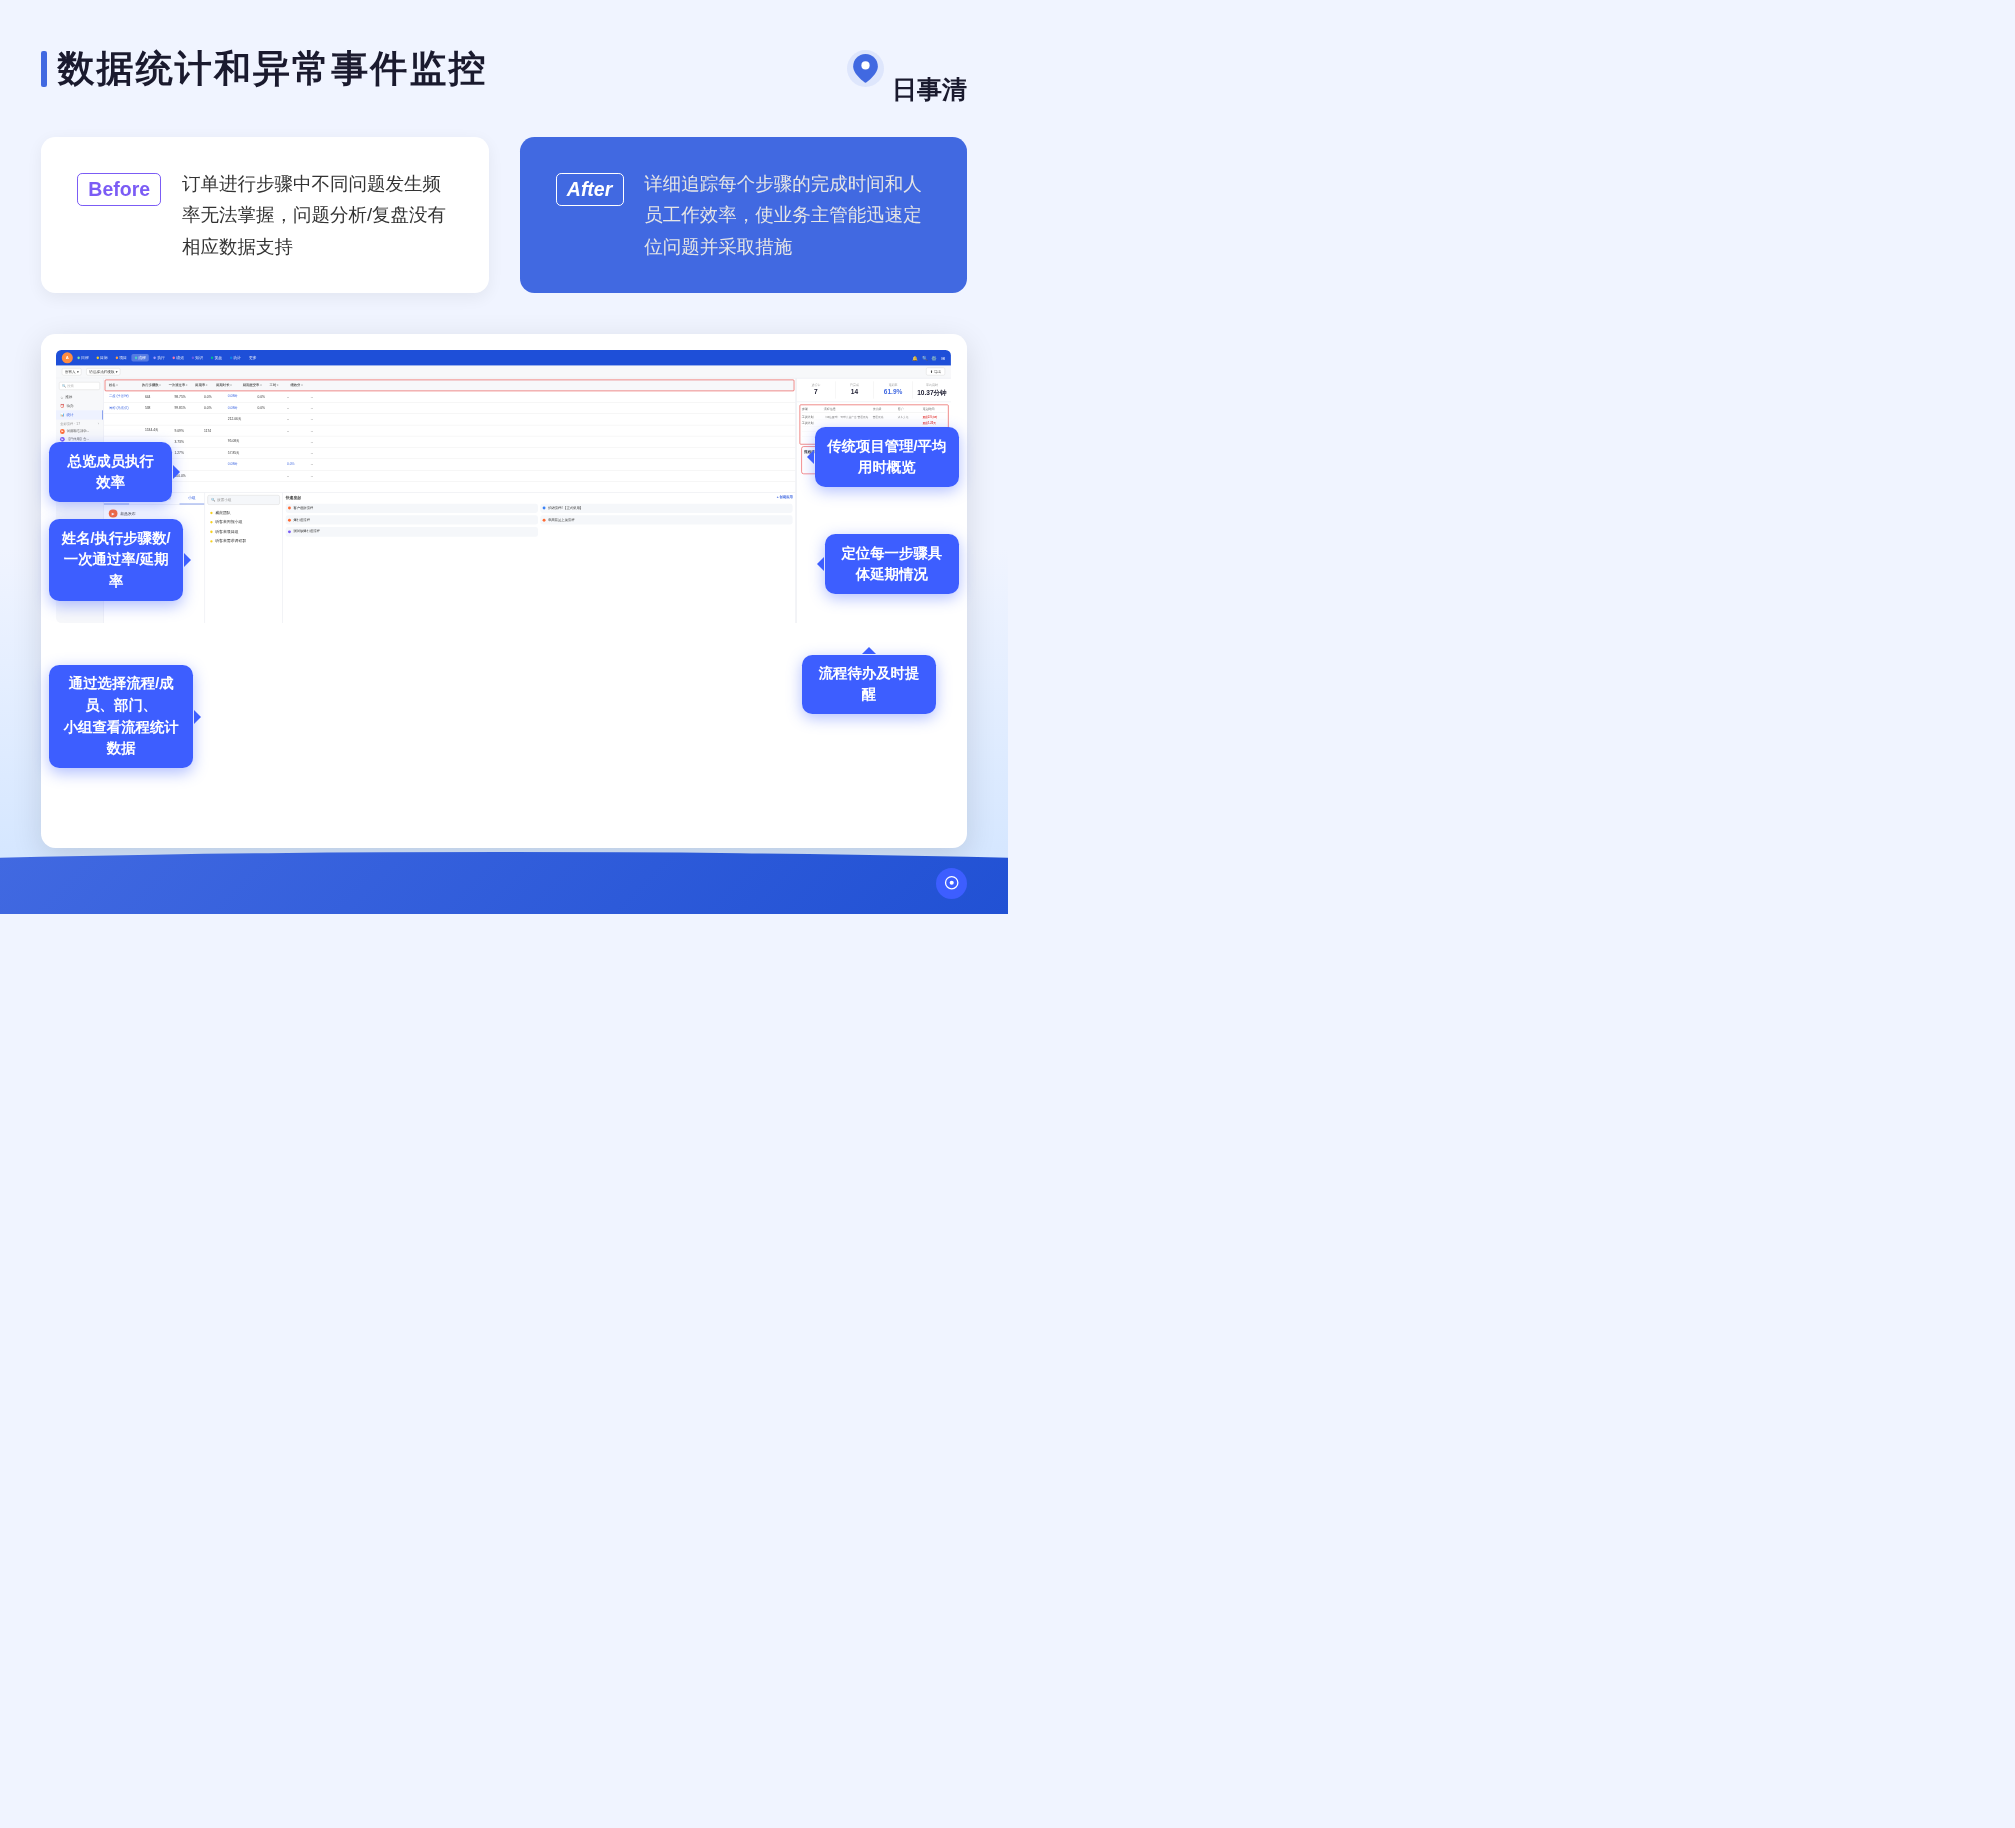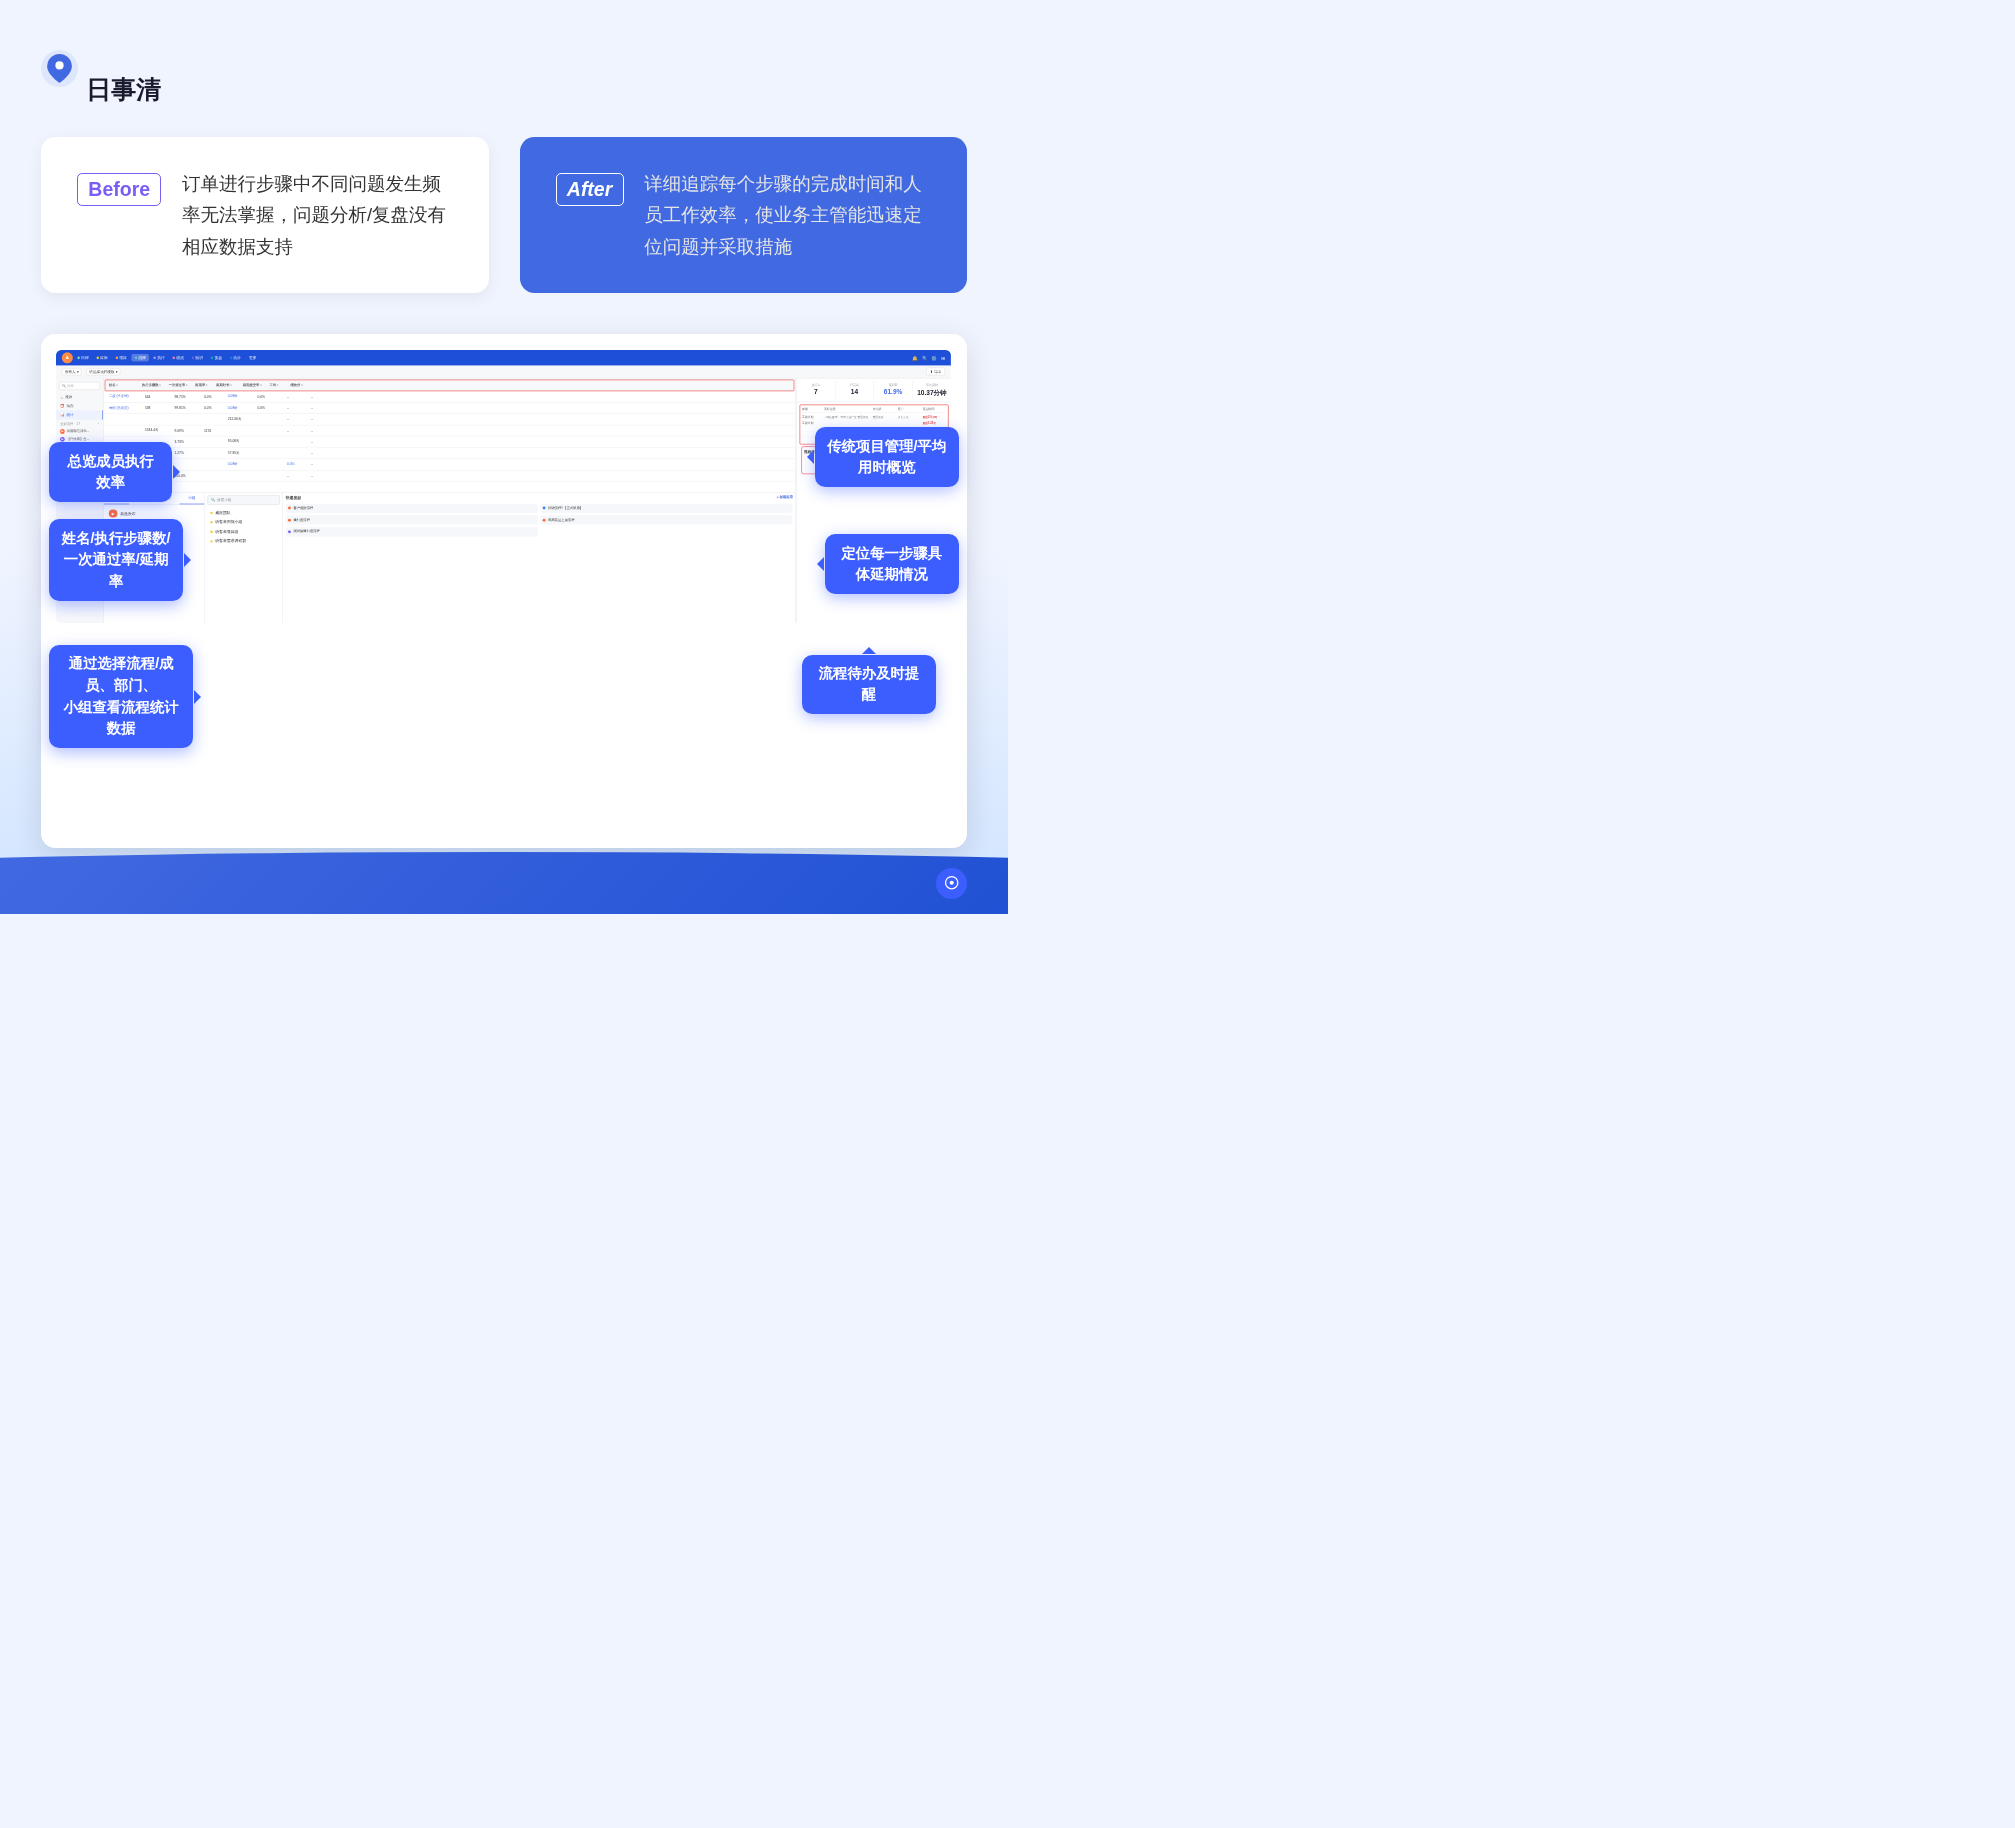--- a/index.html
+++ b/index.html
@@ -640,20 +640,24 @@
       overflow: hidden;
       height: 483px;
     }
   </style>
 </head>
 <body>
 
 <div class="page-container">
 
   <div class="header">
+    <div class="title-section">
+      <div class="title-accent"></div>
+      <h1 class="page-title">数据统计和异常事件监控</h1>
+    </div>
     <div class="logo-section">
       <svg class="logo-icon" viewBox="0 0 72 72">
         <circle cx="36" cy="36" r="36" fill="#4169E1" opacity="0.1"></circle>
         <path d="M36 8 C22 8 12 19 12 32 C12 48 36 64 36 64 C36 64 60 48 60 32 C60 19 50 8 36 8Z" fill="#4169E1"></path>
         <circle cx="36" cy="30" r="8" fill="white"></circle>
       </svg>
       <span class="logo-text">日事清</span>
     </div>
   </div>
 
@@ -1113,21 +1117,21 @@
     </div>
 
     <div class="callout arrow-left" style="right:8.2px; top:200px; max-width:134px;">
       <span>定位每一步骤具体延期情况</span>
     </div>
 
     <div class="callout arrow-up" style="right:31px; bottom:134px; max-width:134px;">
       <span>流程待办及时提醒</span>
     </div>
 
-    <div class="callout arrow-right" style="left:8.2px; bottom:100px; max-width:144px;">
+    <div class="callout arrow-right" style="left:8.2px; bottom:80px; max-width:144px;">
       <span style="white-space:pre-line;">通过选择流程/成员、部门、
 小组查看流程统计数据</span>
     </div>
 
   </div>
 
   <div class="bottom-wave"></div>
   <div class="bottom-circle">
     <svg width="15.4" height="15.4" viewBox="0 0 30 30">
       <circle cx="15" cy="15" r="12" fill="none" stroke="white" stroke-width="2.5"></circle>

